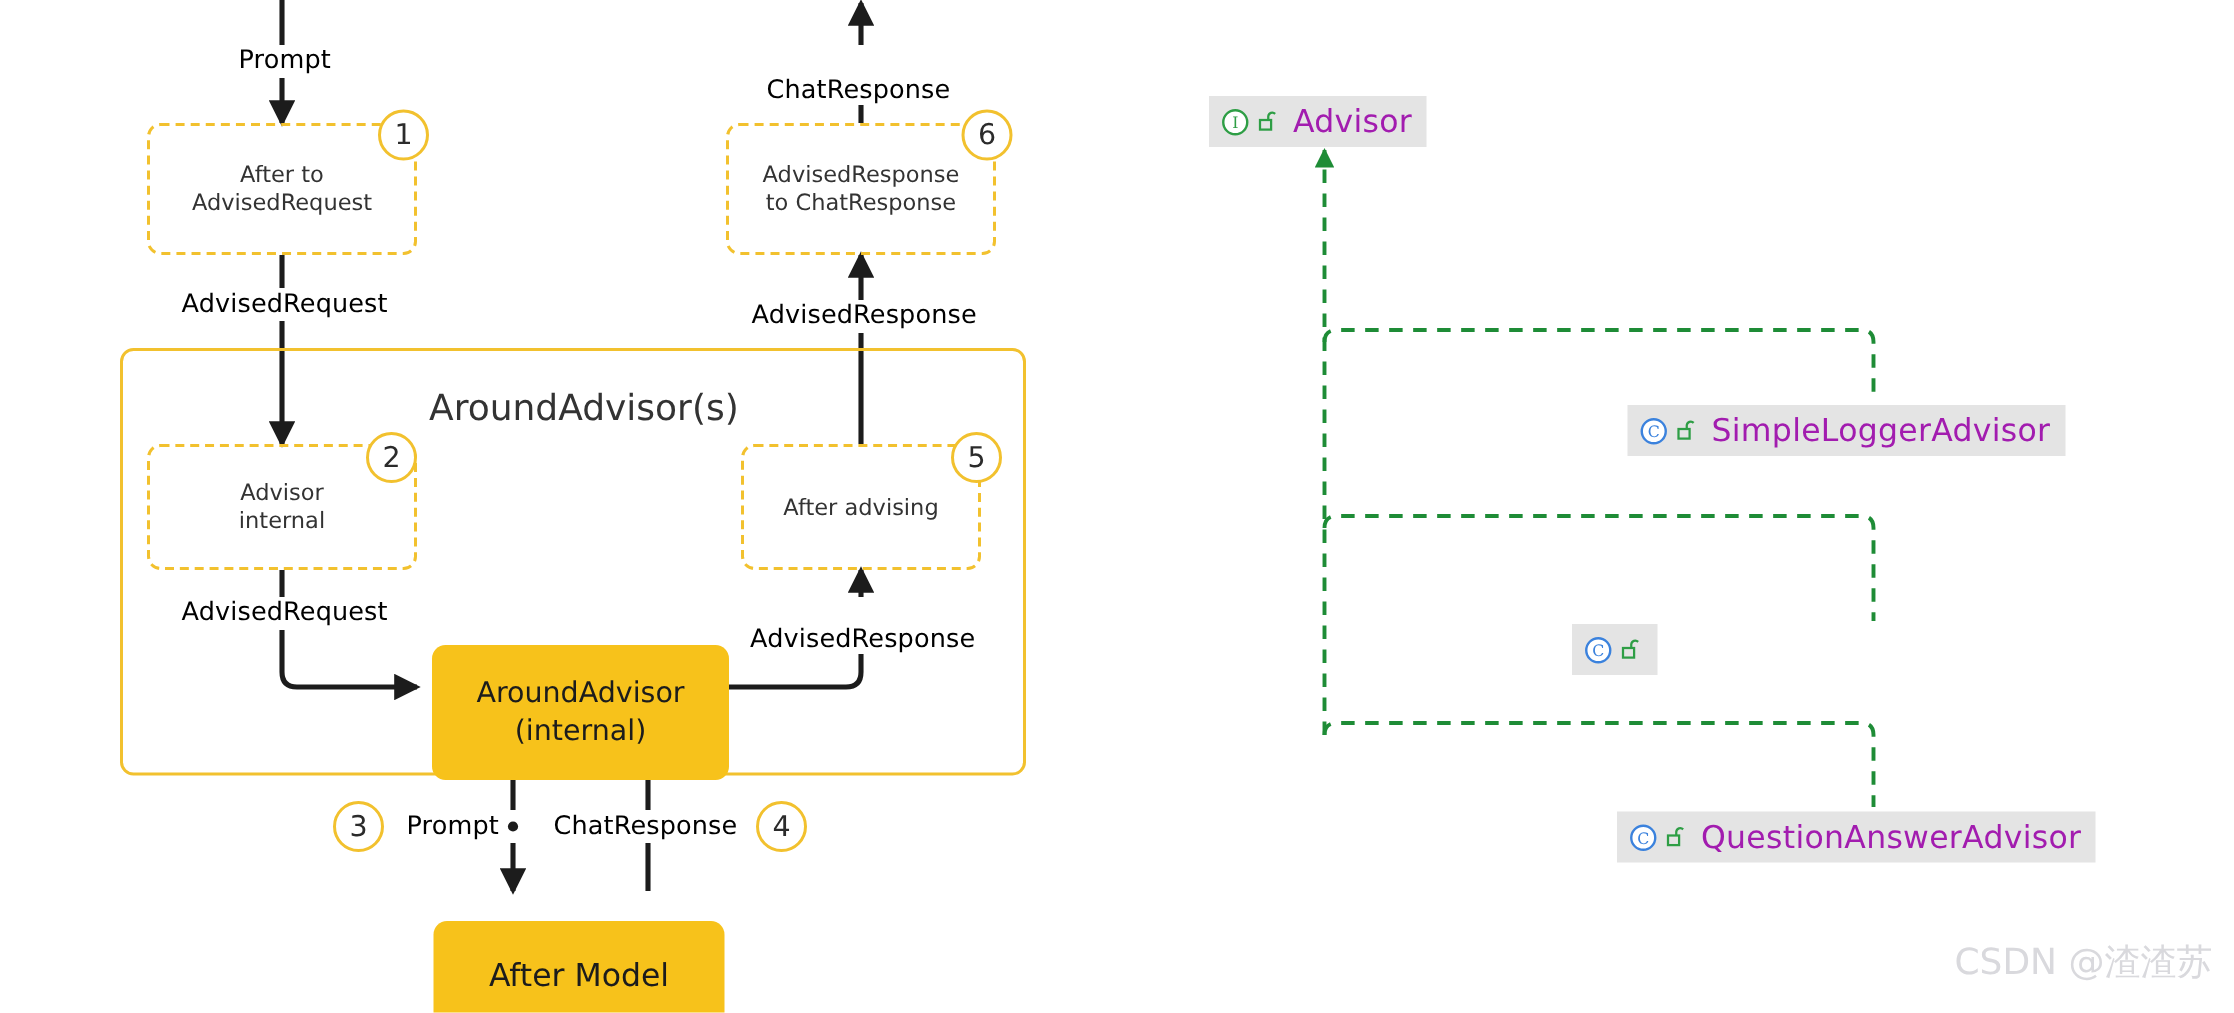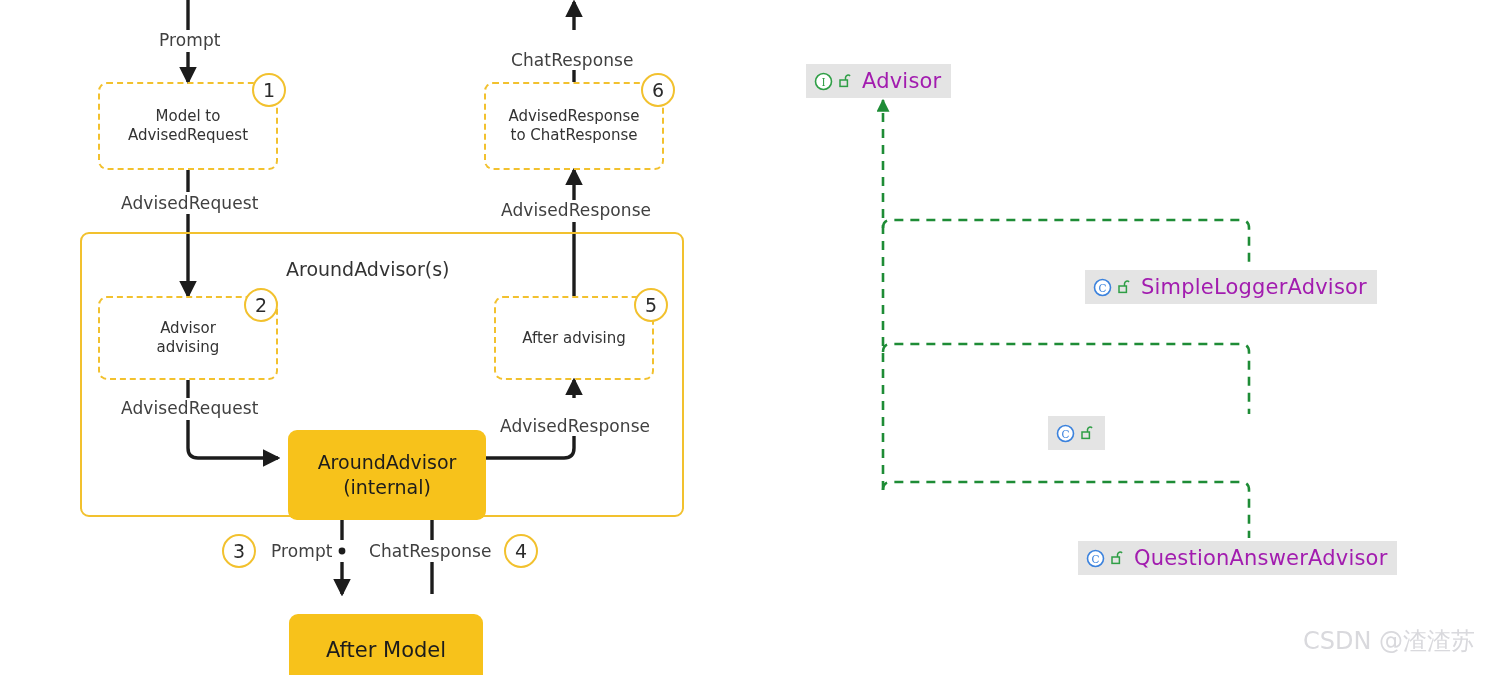--- a/index.html
+++ b/index.html
@@ -24,21 +24,21 @@
   }
   #flow-svg {
     position: absolute;
     left: 0; top: 0;
     width: 760px; height: 675px;
   }
 
   .edge-label {
     position: absolute;
     font-size: 17px;
-    color: #404040;
+    color: #000000;
     white-space: nowrap;
     letter-spacing: .1px;
     background: #ffffff;
     padding: 0 3px;
     line-height: 20px;
   }
 
   .dashed-box {
     position: absolute;
     border: 2px dashed #F2C12E;
@@ -55,21 +55,21 @@
 
   .group-box {
     position: absolute;
     border: 2px solid #F2C12E;
     border-radius: 9px;
     box-sizing: border-box;
     background: transparent;
   }
   .group-title {
     position: absolute;
-    font-size: 19px;
+    font-size: 24px;
     color: #333333;
     white-space: nowrap;
   }
 
   .solid-box {
     position: absolute;
     background: #F7C21B;
     border-radius: 9px;
     box-sizing: border-box;
     display: flex;
@@ -178,21 +178,21 @@
       <line x1="432" y1="594" x2="432" y2="562"></line>
       <line x1="432" y1="540" x2="432" y2="500" marker-end="url(#arrowBlack)"></line>
     </g>
     <circle cx="342" cy="551" r="3.4" fill="#1c1c1c"></circle>
   </svg>
 
   <div class="edge-label" style="left:156px; top:30px;">Prompt</div>
 
   <div class="dashed-box" style="left:98px; top:82px; width:180px; height:88px;">
     <div>
-      <div>Model to</div>
+      <div>After to</div>
       <div>AdvisedRequest</div>
     </div>
   </div>
   <div class="badge" style="left:252px; top:73px;">1</div>
 
   <div class="edge-label" style="left:118px; top:193px;">AdvisedRequest</div>
 
   <div class="edge-label" style="left:508px; top:50px;">ChatResponse</div>
 
   <div class="dashed-box" style="left:484px; top:82px; width:180px; height:88px;">
@@ -204,21 +204,21 @@
   <div class="badge" style="left:641px; top:73px;">6</div>
 
   <div class="edge-label" style="left:498px; top:200px;">AdvisedResponse</div>
 
   <div class="group-box" style="left:80px; top:232px; width:604px; height:285px;"></div>
   <div class="group-title" style="left:286px; top:258px;">AroundAdvisor(s)</div>
 
   <div class="dashed-box" style="left:98px; top:296px; width:180px; height:84px;">
     <div>
       <div>Advisor</div>
-      <div>advising</div>
+      <div>internal</div>
     </div>
   </div>
   <div class="badge" style="left:244px; top:288px;">2</div>
 
   <div class="dashed-box" style="left:494px; top:296px; width:160px; height:84px;">
     <div>After advising</div>
   </div>
   <div class="badge" style="left:634px; top:288px;">5</div>
 
   <div class="edge-label" style="left:118px; top:398px;">AdvisedRequest</div>

